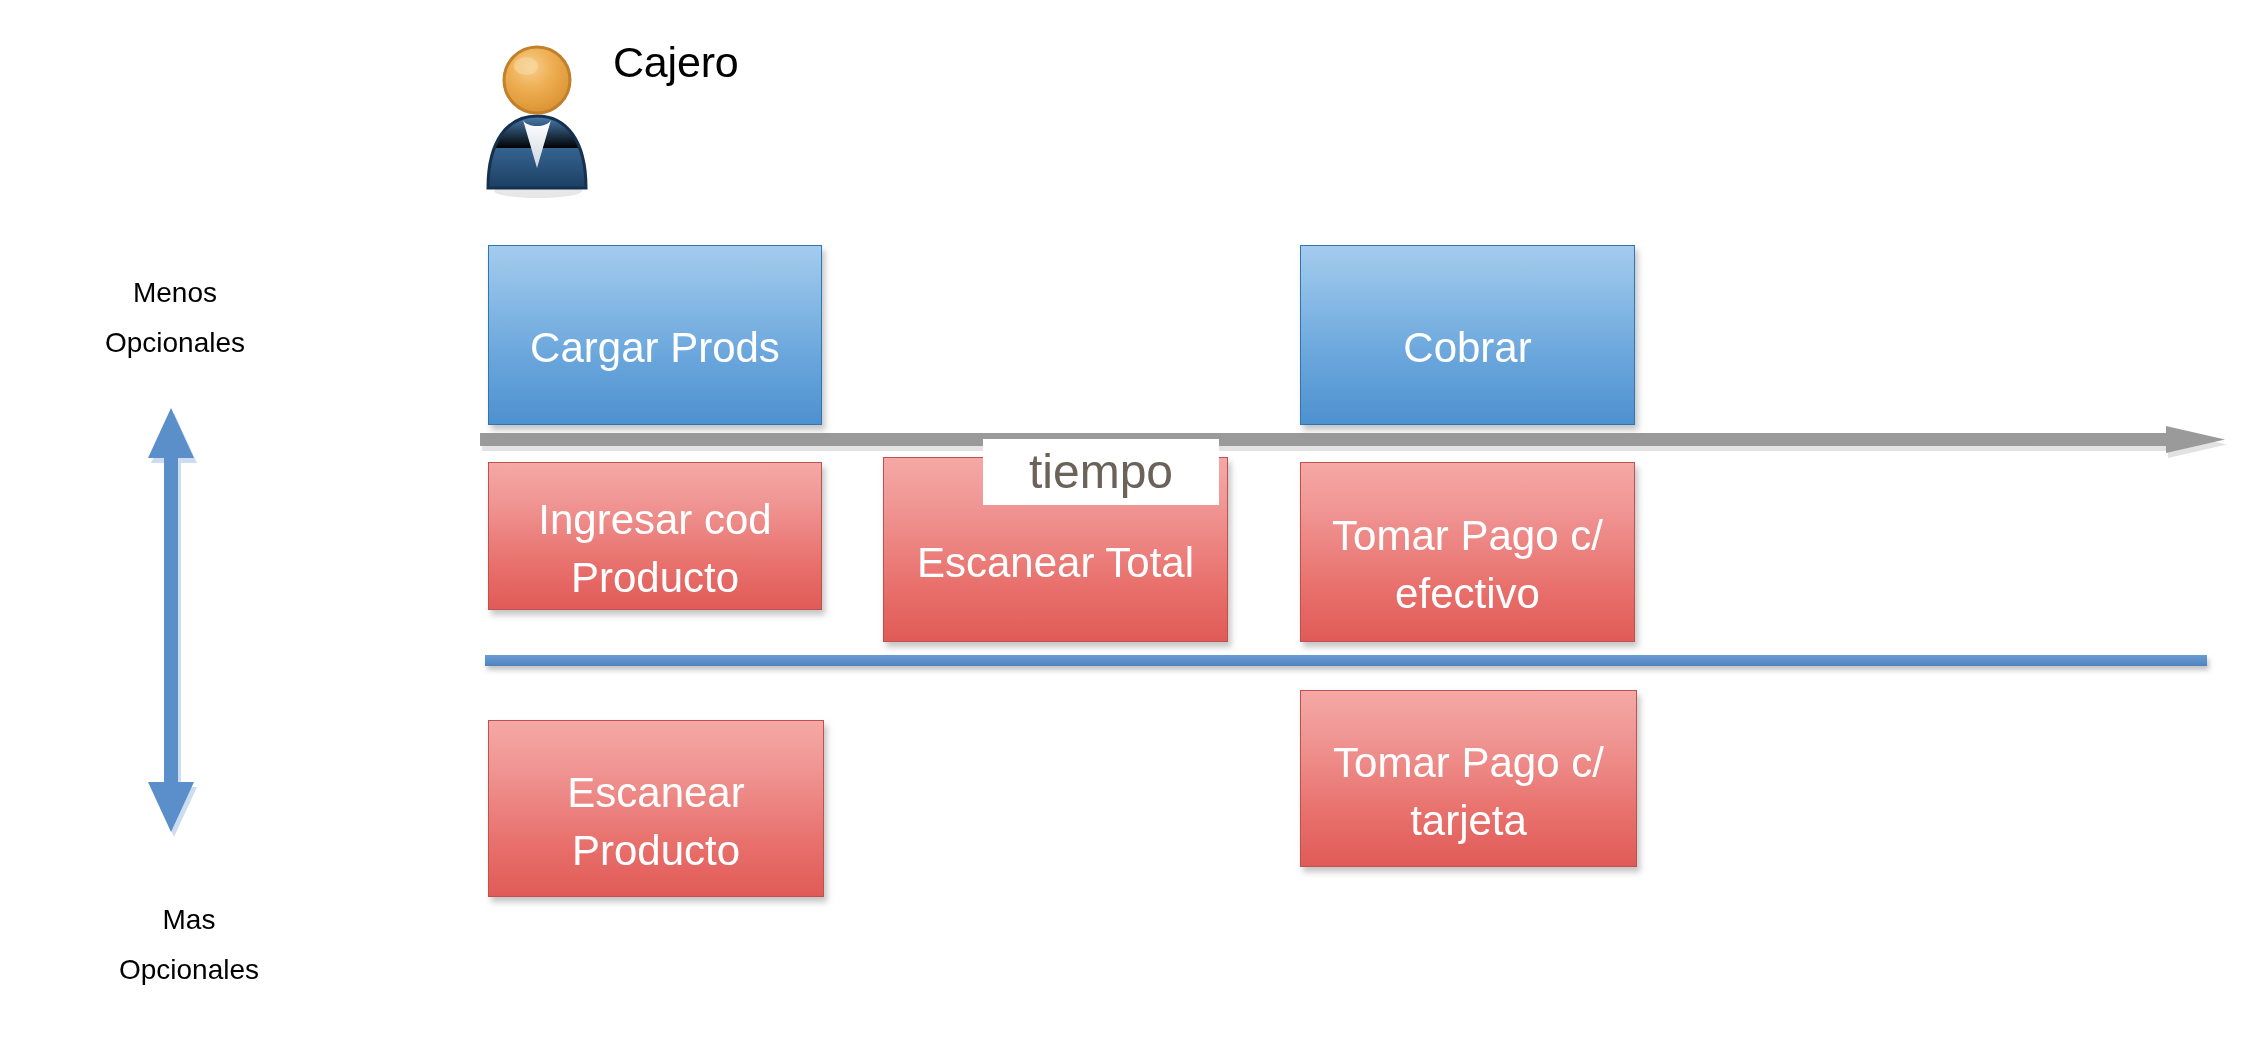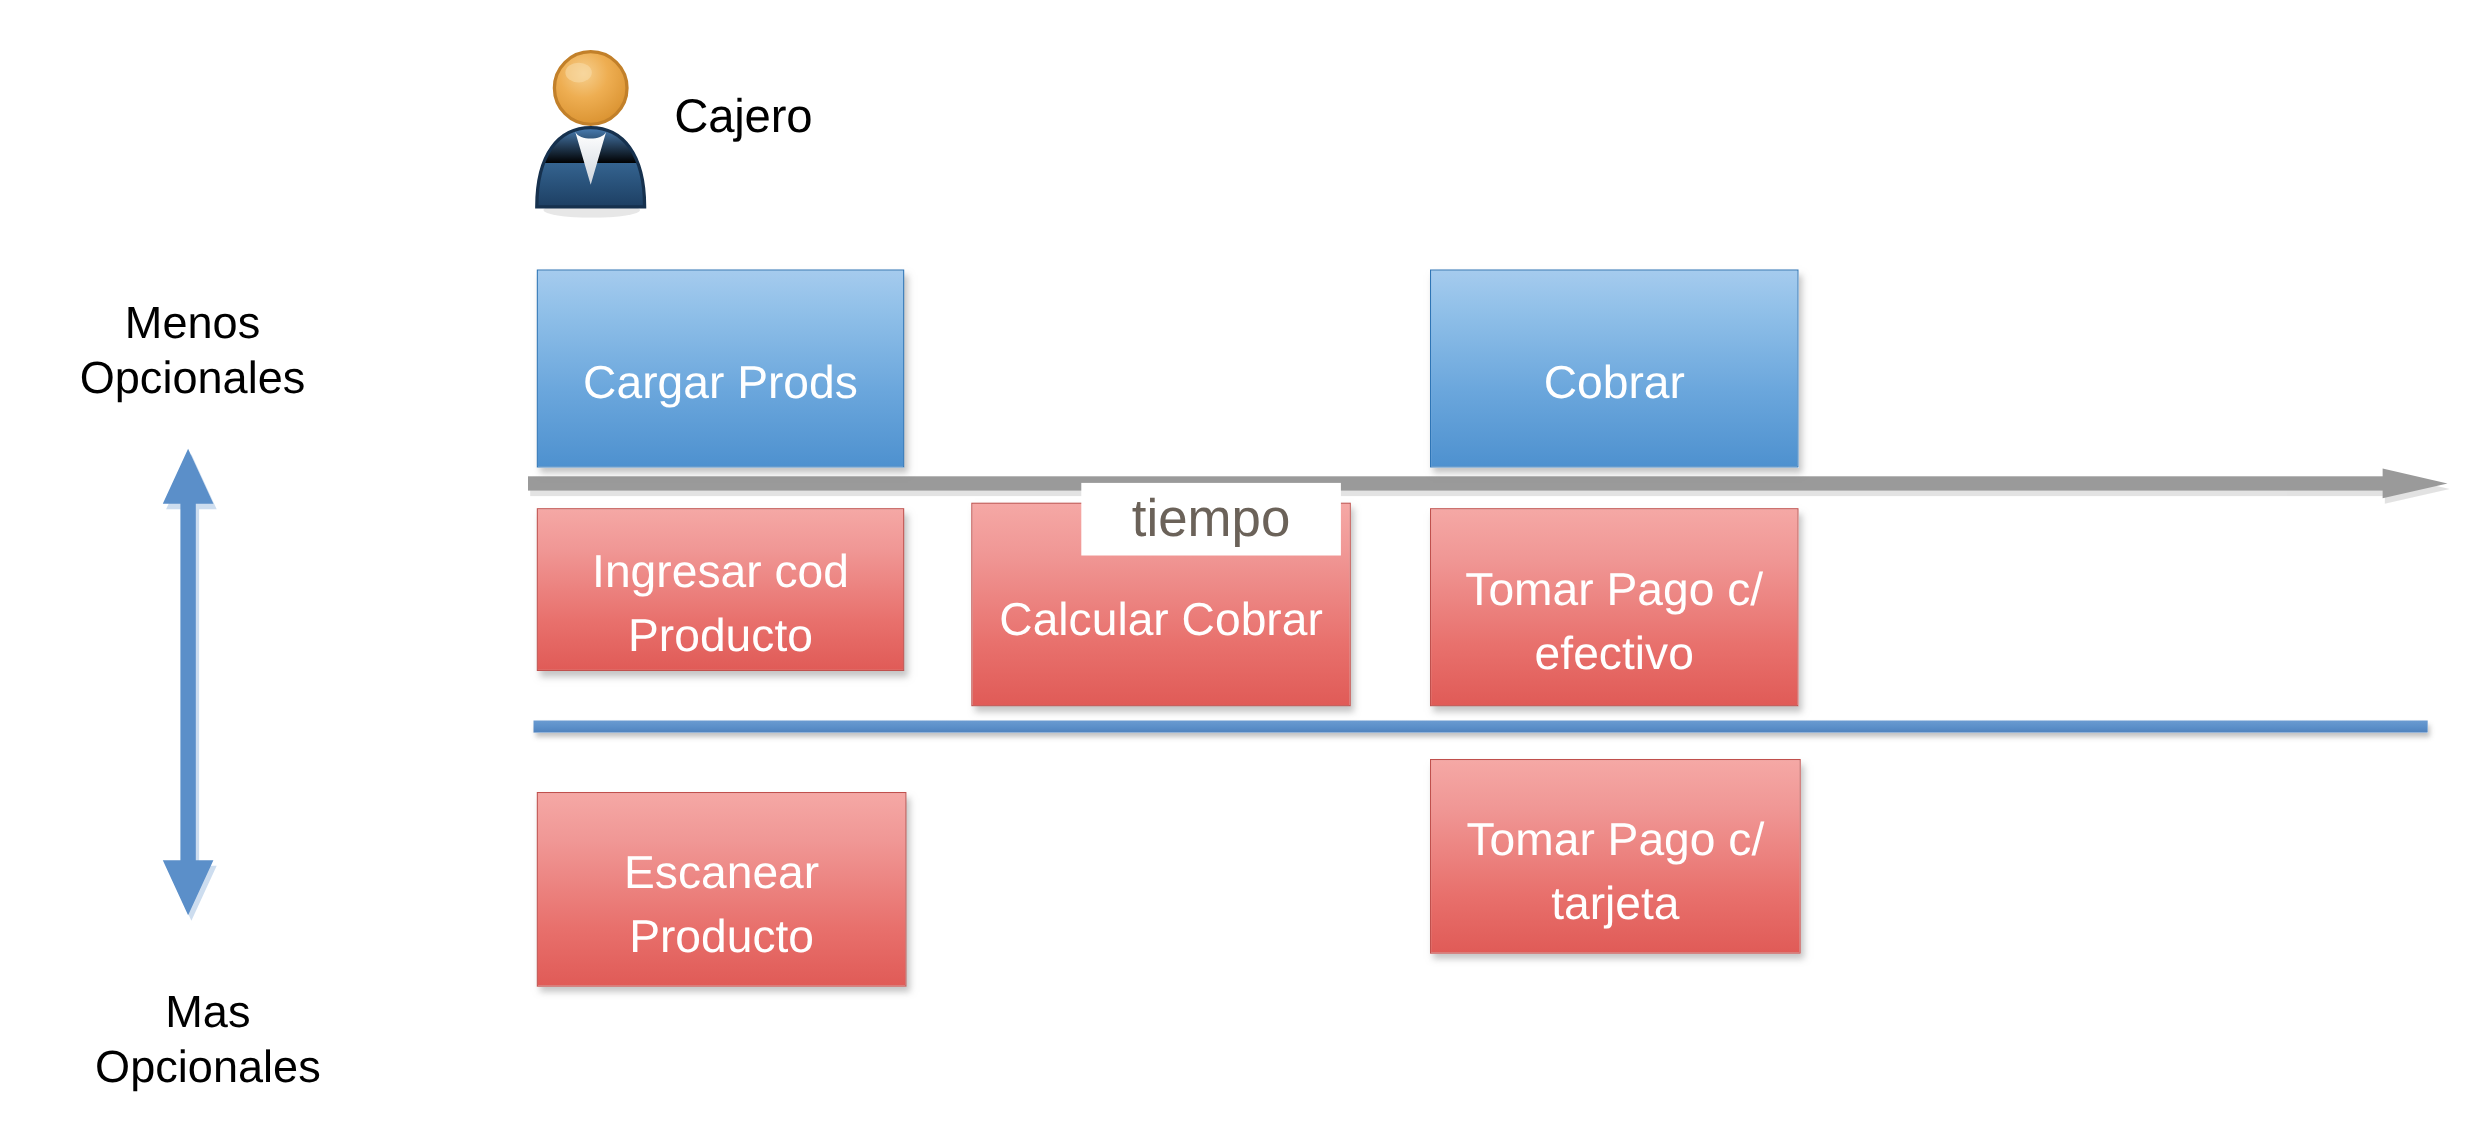--- a/index.html
+++ b/index.html
@@ -31,28 +31,27 @@
     height: 170px;
   }
   .actor-label {
     position: absolute;
     left: 613px;
     top: 38px;
     font-size: 43px;
     color: #000000;
     letter-spacing: -0.2px;
     white-space: nowrap;
-    margin-top: 44px;
   }
 
   
   .axis-label {
     position: absolute;
     text-align: center;
-    font-size: 41px;
+    font-size: 28px;
     line-height: 50px;
     color: #000000;
     white-space: pre-line;
   }
   .axis-label-top { left: 10px; top: 268px; width: 330px; }
   .axis-label-bottom { left: 24px; top: 895px; width: 330px; }
 
   
   .v-arrow {
     position: absolute;
@@ -188,21 +187,21 @@
   </div>
   <div class="box box-blue" style="left:1300px; top:245px; width:335px; height:180px;">
     <span class="box-label">Cobrar</span>
   </div>
 
   <div class="box box-red" style="left:488px; top:462px; width:334px; height:148px;">
     <span class="box-label">Ingresar cod
 Producto</span>
   </div>
   <div class="box box-red" style="left:883px; top:457px; width:345px; height:185px; z-index:3;">
-    <span class="box-label">Calcular Cobrar</span>
+    <span class="box-label">Escanear Total</span>
   </div>
   <div class="box box-red" style="left:1300px; top:462px; width:335px; height:180px;">
     <span class="box-label">Tomar Pago c/
 efectivo</span>
   </div>
 
   <div class="separator"></div>
 
   <div class="box box-red" style="left:488px; top:720px; width:336px; height:177px;">
     <span class="box-label">Escanear

